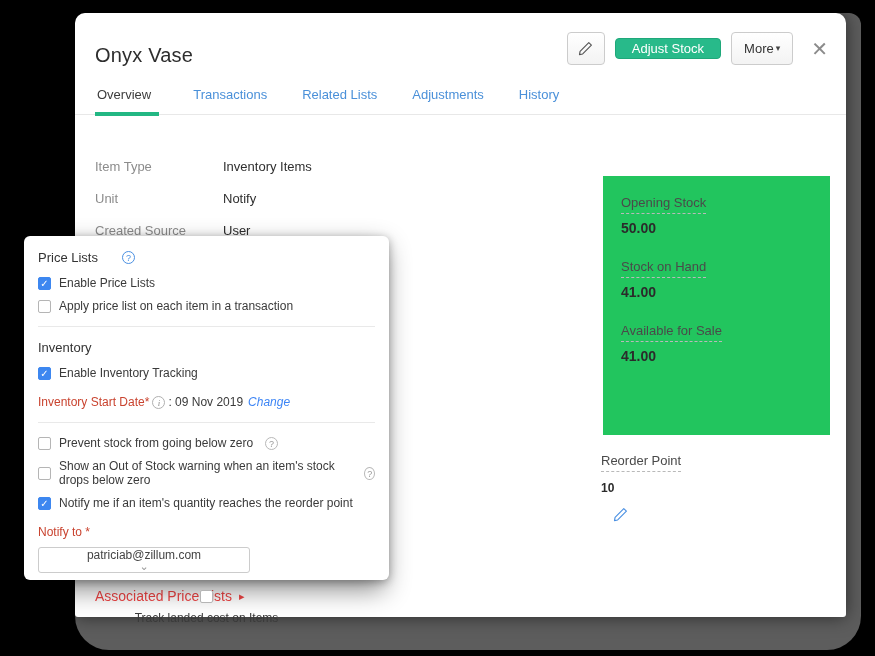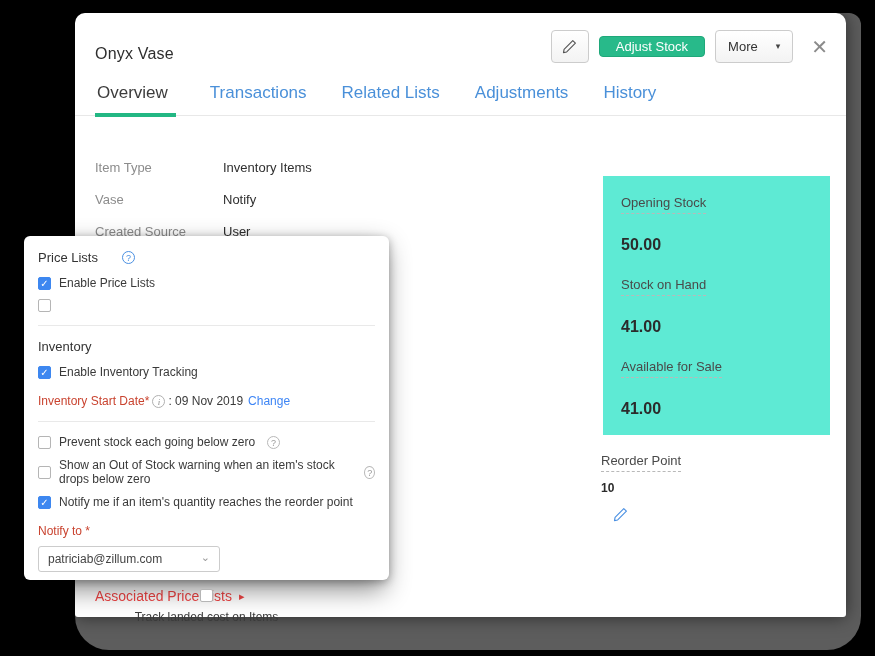--- a/index.html
+++ b/index.html
@@ -5,45 +5,45 @@
   html,body{margin:0;padding:0;background:#000;}
   .stage{position:relative;width:875px;height:656px;background:#000;overflow:hidden;
          font-family:"Liberation Sans","DejaVu Sans",sans-serif;}
   
   .app-window{position:absolute;left:75px;top:13px;width:786px;height:637px;
               background:#5d5d5d;border-radius:12px 12px 34px 34px;}
   
   .modal{position:absolute;left:75px;top:13px;width:771px;height:604px;background:#fff;
          border-radius:10px 10px 3px 3px;box-shadow:0 0 18px rgba(0,0,0,.55);}
   .modal-header{display:flex;align-items:center;padding:17px 18px 0 20px;}
-  .page-title{font-size:16px;color:#2e2e2e;letter-spacing:.2px;flex:1;margin-top:14px;}
+  .page-title{font-size:20px;color:#2e2e2e;letter-spacing:.2px;flex:1;margin-top:14px;}
   .hdr-actions{display:flex;align-items:center;gap:10px;}
   .icon-btn{width:36px;height:31px;border:1px solid #ccc;border-radius:4px;
             background:linear-gradient(#fff,#f3f3f3);display:flex;align-items:center;justify-content:center;cursor:pointer;}
   .adjust-btn{background:#28ba8a;border:1px solid #1fa87a;color:#fff;font-size:13px;
               padding:2px 16px;border-radius:4px;cursor:pointer;font-family:inherit;}
   .more-btn{border:1px solid #ccc;border-radius:4px;background:linear-gradient(#fff,#f3f3f3);
-            color:#333;font-size:13px;padding:8px 12px;display:flex;align-items:center;gap:18px;cursor:pointer;font-family:inherit;}
+            color:#333;font-size:13px;padding:8px 12px;display:flex;align-items:center;gap:2px;cursor:pointer;font-family:inherit;}
   .caret{font-size:9px;color:#444;line-height:1;}
   .close-x{font-size:20px;color:#8b8b8b;margin-left:8px;cursor:pointer;line-height:1;}
   
   .tabs{display:flex;gap:33px;padding:0 20px;margin-top:16px;border-bottom:1px solid #e8e8e8;}
-  .tab{font-size:17px;color:#4a90d9;padding:4px 1px 10px;cursor:pointer;}
+  .tab{font-size:13px;color:#4a90d9;padding:4px 1px 10px;cursor:pointer;}
   .tab.active{color:#3c3c3c;border-bottom:4px solid #22b783;margin-bottom:-2px;padding-left:2px;padding-right:8px;}
   
   .details{padding:32px 0 0 20px;}
   .detail-row{display:flex;margin-bottom:17px;font-size:13px;margin-top:12px;}
   .detail-label{width:128px;color:#8c8c8c;}
   .detail-value{color:#2f2f2f;}
   
-  .stock-panel{position:absolute;left:528px;top:163px;width:227px;height:259px;background:#5eead4;
+  .stock-panel{position:absolute;left:528px;top:163px;width:227px;height:259px;background:#22c55e;
                box-sizing:border-box;padding:17px 18px;}
   .stat{margin-bottom:21px;}
   .stat-label{display:inline-block;font-size:13px;color:#4a4a4a;border-bottom:1px dashed #b9b9b9;padding-bottom:3px;}
-  .stat-value{font-size:16px;font-weight:bold;color:#2b2b2b;margin-top:22px;}
+  .stat-value{font-size:14px;font-weight:bold;color:#2b2b2b;margin-top:6px;}
   
   .reorder{position:absolute;left:526px;top:438px;}
   .reorder .stat-value{margin-top:9px;font-size:12px;}
   .reorder-edit{margin:12px 0 0 12px;cursor:pointer;}
   
   .assoc-link{position:absolute;left:20px;bottom:13px;font-size:14px;color:#ef4444;cursor:pointer;
               display:flex;align-items:center;gap:7px;}
   .assoc-arrow{font-size:11px;}
   
   .popup{position:absolute;left:24px;top:236px;width:365px;height:344px;background:#fff;border-radius:6px;
@@ -57,24 +57,24 @@
   .info-icon{border:1px solid #b0b0b0;color:#8f8f8f;font-style:italic;font-family:"Liberation Serif",serif;margin:0 3px;}
   .cb-row{display:flex;align-items:center;gap:8px;margin-bottom:9px;}
   .checkbox{width:13px;height:13px;border:1px solid #b5b5b5;border-radius:2px;background:#fff;
             box-sizing:border-box;flex:none;cursor:pointer;position:relative;}
   .checkbox.checked{background:#3d87f0;border-color:#3d87f0;}
   .checkbox .check-glyph{display:none;}
   .checkbox.checked .check-glyph{display:block;color:#fff;font-size:10px;line-height:12px;text-align:center;}
   .divider{border-top:1px solid #e9e9e9;margin:13px 0;}
   .start-date-row{margin:15px 0 3px;display:flex;align-items:center;}
   .red{color:#c9432f;}
-  .change-link{color:#3d85f5;margin-left:5px;cursor:pointer;}
+  .change-link{color:#3d85f5;margin-left:5px;cursor:pointer;font-style:italic;}
   .notify-label{margin:15px 0 8px;}
   .select-box{width:162px;height:24px;border:1px solid #ccc;border-radius:3px;display:flex;align-items:center;
-              justify-content:space-between;padding:0 9px;color:#444;cursor:pointer;}
+              justify-content:space-between;padding:0 24px;color:#444;cursor:pointer;flex-direction:column;}
   .chevron{color:#999;font-size:11px;line-height:1;margin-top:-4px;}
   .landed-row{margin-top:17px;flex-direction:column;}
   .pencil-grey{stroke:#555;}
   .pencil-blue{stroke:#4a90e2;}
 </style>
 </head>
 <body>
 
 <div class="stage">
   <div class="app-window"></div>
@@ -104,21 +104,21 @@
       <span class="tab">Adjustments</span>
       <span class="tab">History</span>
     </div>
 
     <div class="details">
       <div class="detail-row">
         <span class="detail-label">Item Type</span>
         <span class="detail-value">Inventory Items</span>
       </div>
       <div class="detail-row">
-        <span class="detail-label">Vase</span>
+        <span class="detail-label">Unit</span>
         <span class="detail-value">Notify</span>
       </div>
       <div class="detail-row">
         <span class="detail-label">Created Source</span>
         <span class="detail-value">User</span>
       </div>
     </div>
 
     <div class="stock-panel">
       <div class="stat">
@@ -157,20 +157,21 @@
       <span class="help-blue">?</span>
     </div>
     <div class="cb-row">
       <span class="checkbox checked">
           <span class="check-glyph">✓</span>
         </span>
       <span>Enable Price Lists</span>
     </div>
     <div class="cb-row">
       <span class="checkbox"></span>
+      <span>Apply price list on each item in a transaction</span>
     </div>
 
     <div class="divider"></div>
 
     <div class="pop-heading">Inventory</div>
     <div class="cb-row">
       <span class="checkbox checked">
           <span class="check-glyph">✓</span>
         </span>
       <span>Enable Inventory Tracking</span>
@@ -179,21 +180,21 @@
       <span class="red">Inventory Start Date*</span>
       <span class="info-icon">i</span>
       <span>: 09 Nov 2019</span>
       <span class="change-link">Change</span>
     </div>
 
     <div class="divider"></div>
 
     <div class="cb-row">
       <span class="checkbox"></span>
-      <span>Prevent stock each going below zero</span>
+      <span>Prevent stock from going below zero</span>
       <span class="help-grey">?</span>
     </div>
     <div class="cb-row">
       <span class="checkbox"></span>
       <span>Show an Out of Stock warning when an item's stock drops below zero</span>
       <span class="help-grey">?</span>
     </div>
     <div class="cb-row">
       <span class="checkbox checked">
           <span class="check-glyph">✓</span>

